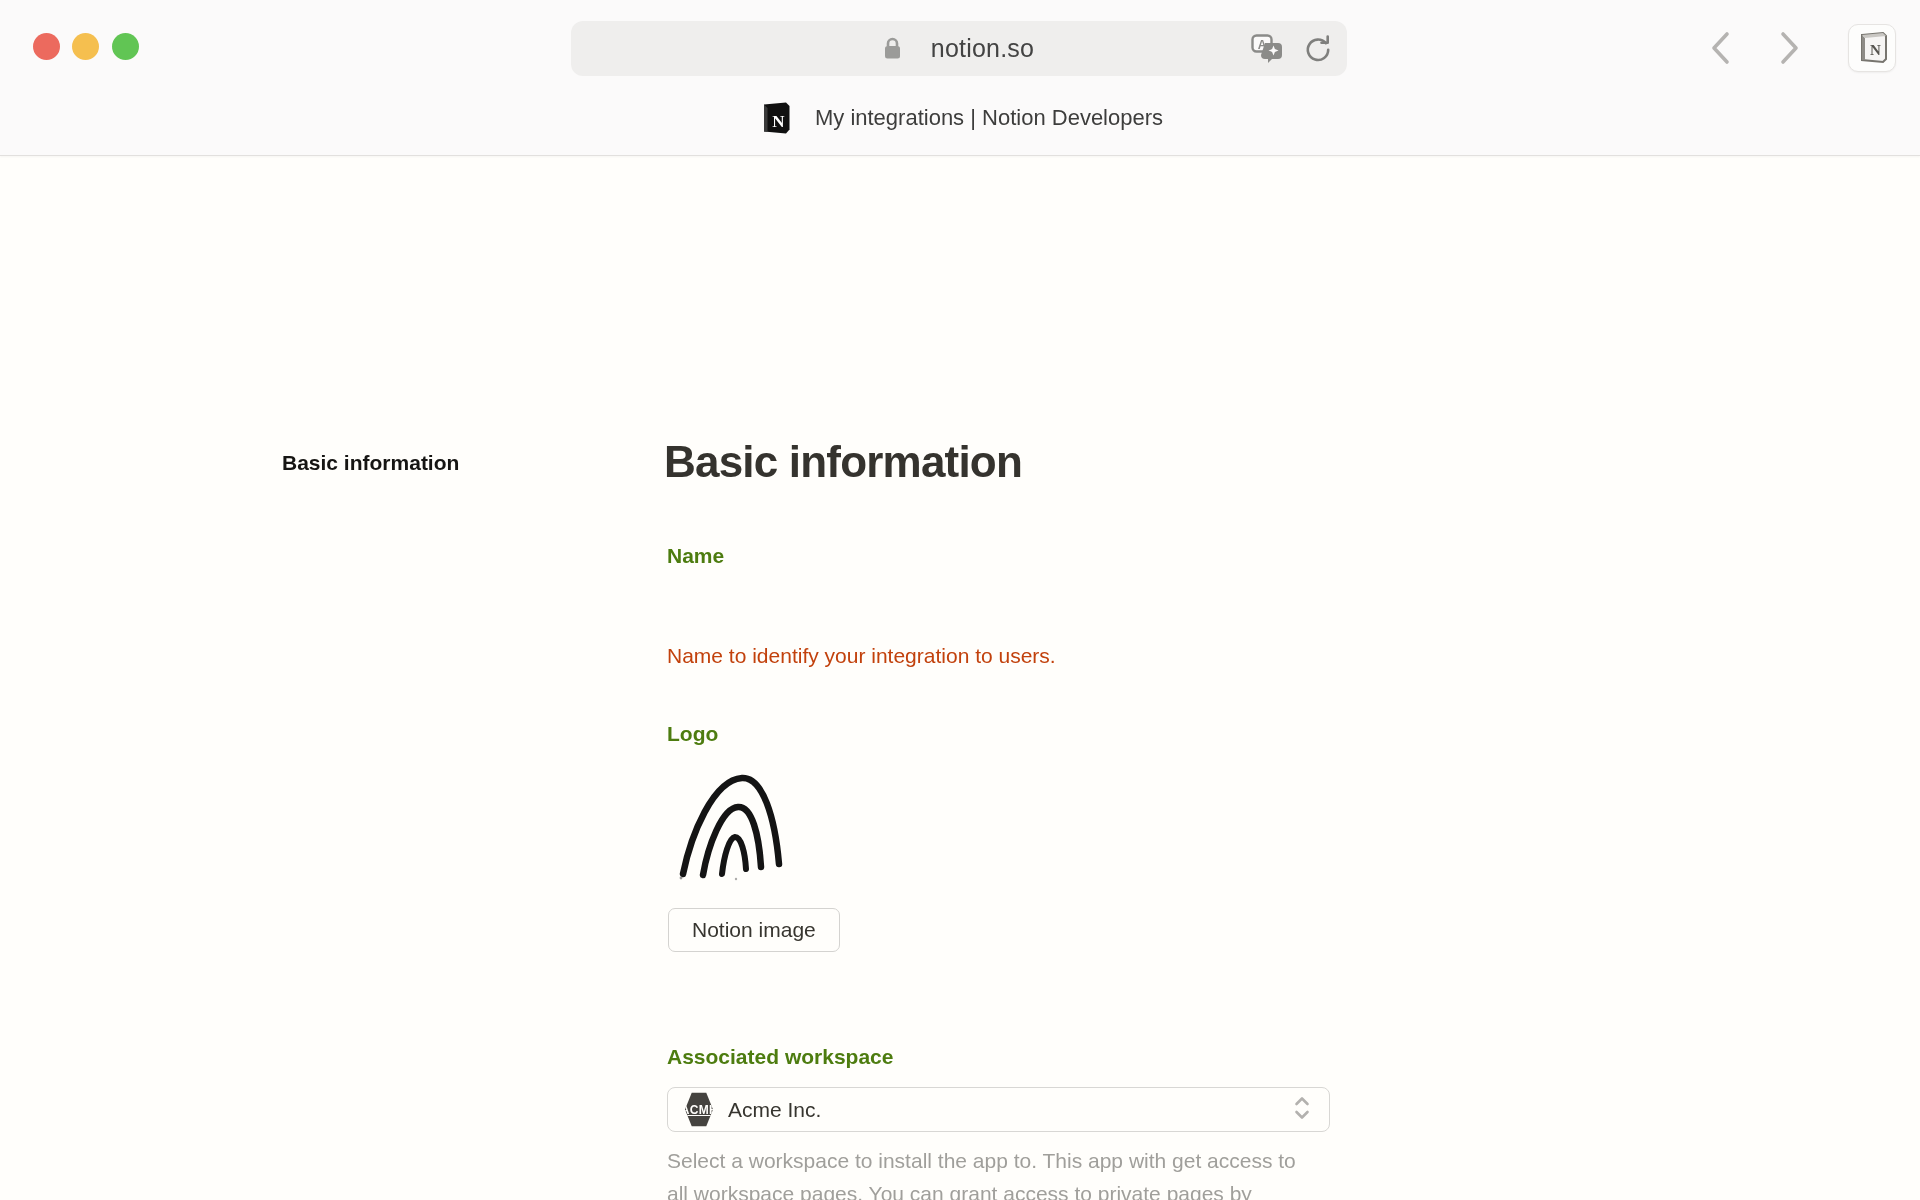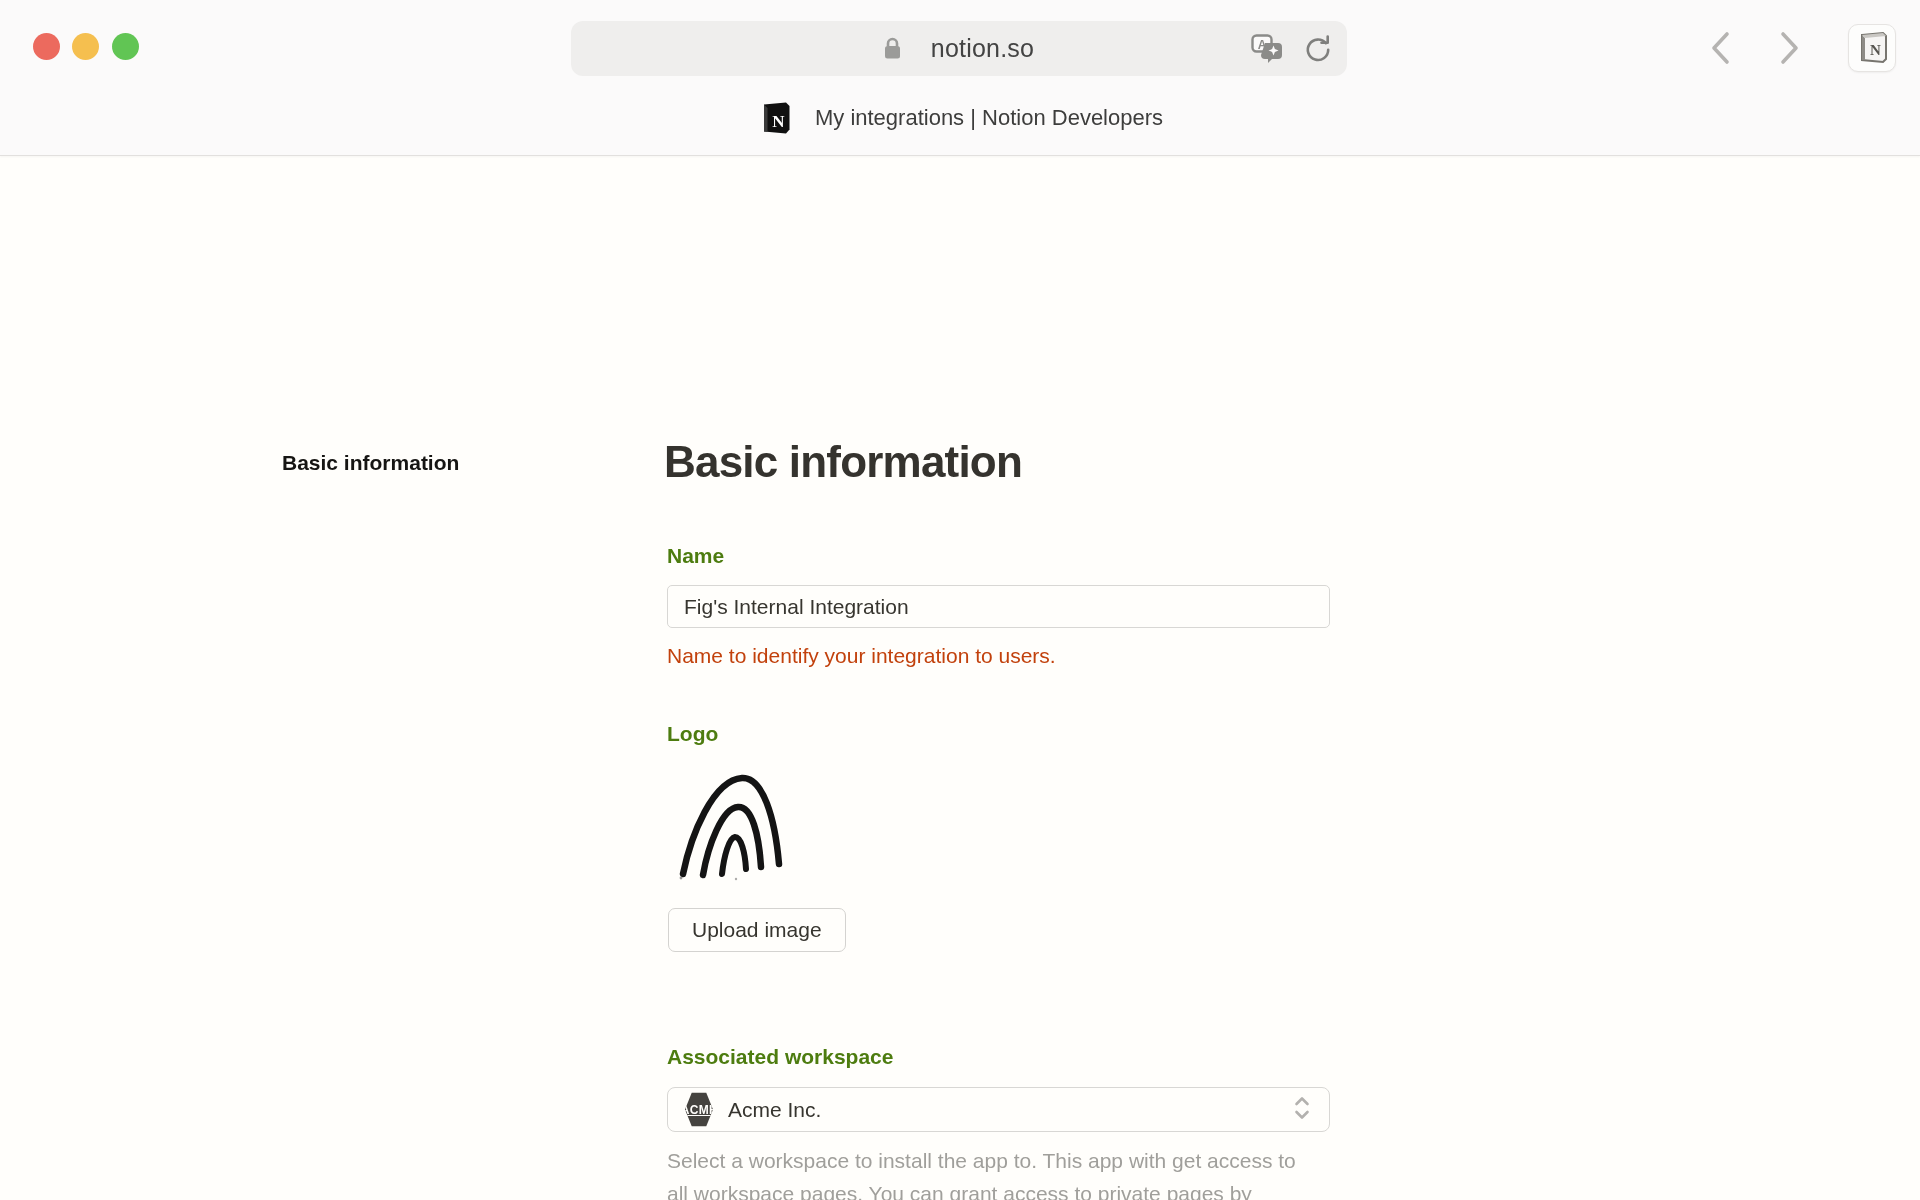--- a/index.html
+++ b/index.html
@@ -150,37 +150,36 @@
     </div>
   </div>
 
   <div class="content">
 
     <div class="side-label">Basic information</div>
 
     <div class="h1">Basic information</div>
 
     <div class="field-label" style="left:667px; top:363px;">Name</div>
-    <input class="name-input" type="text" value="Fig's Internal Integration" style="">
     <div class="helper" style="left:667px; top:463px;">Name to identify your integration to users.</div>
 
     <div class="field-label" style="left:667px; top:541px;">Logo</div>
 
     <div class="logo-art">
       <svg width="110" height="108" viewBox="0 0 110 108">
         <path d="M5 101 C 13 62 35 7 64 5 C 85 4 97 45 101 91" fill="none" stroke="#141414" stroke-width="6.5" stroke-linecap="round"></path>
         <path d="M25 102 C 30 73 44 35 60 34 C 74 33 81 62 83 94" fill="none" stroke="#141414" stroke-width="6.5" stroke-linecap="round"></path>
         <path d="M44 101 C 46 83 51 65 57 64 C 63 64 67 79 68 96" fill="none" stroke="#141414" stroke-width="6" stroke-linecap="round"></path>
         <circle cx="3" cy="105" r="1.4" fill="#141414" opacity="0.45"></circle>
         <circle cx="58" cy="106" r="1.2" fill="#141414" opacity="0.35"></circle>
       </svg>
     </div>
 
     <button class="upload-btn">
-      <span>Upload image</span>
+      <span>Notion image</span>
     </button>
 
     <div class="field-label" style="left:667px; top:864px;">Associated workspace</div>
 
     <div class="ws-select">
       <span class="ws-badge">ACME</span>
       <span class="ws-name">Acme Inc.</span>
       <span class="ws-chevrons">
         <svg width="20" height="26" viewBox="0 0 20 26">
           <path d="M4.5 9 L10 3.5 L15.5 9" fill="none" stroke="#b3b1ae" stroke-width="2.6" stroke-linecap="round" stroke-linejoin="round"></path>

